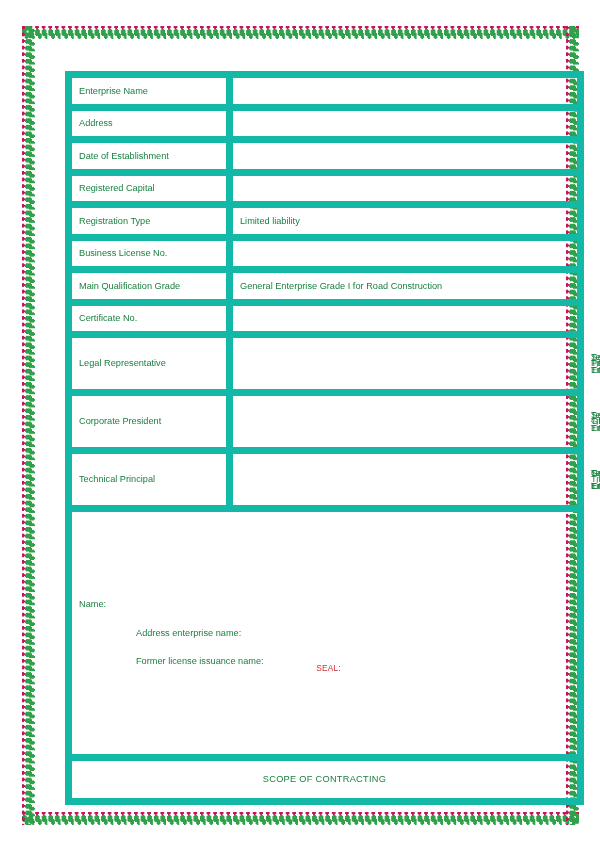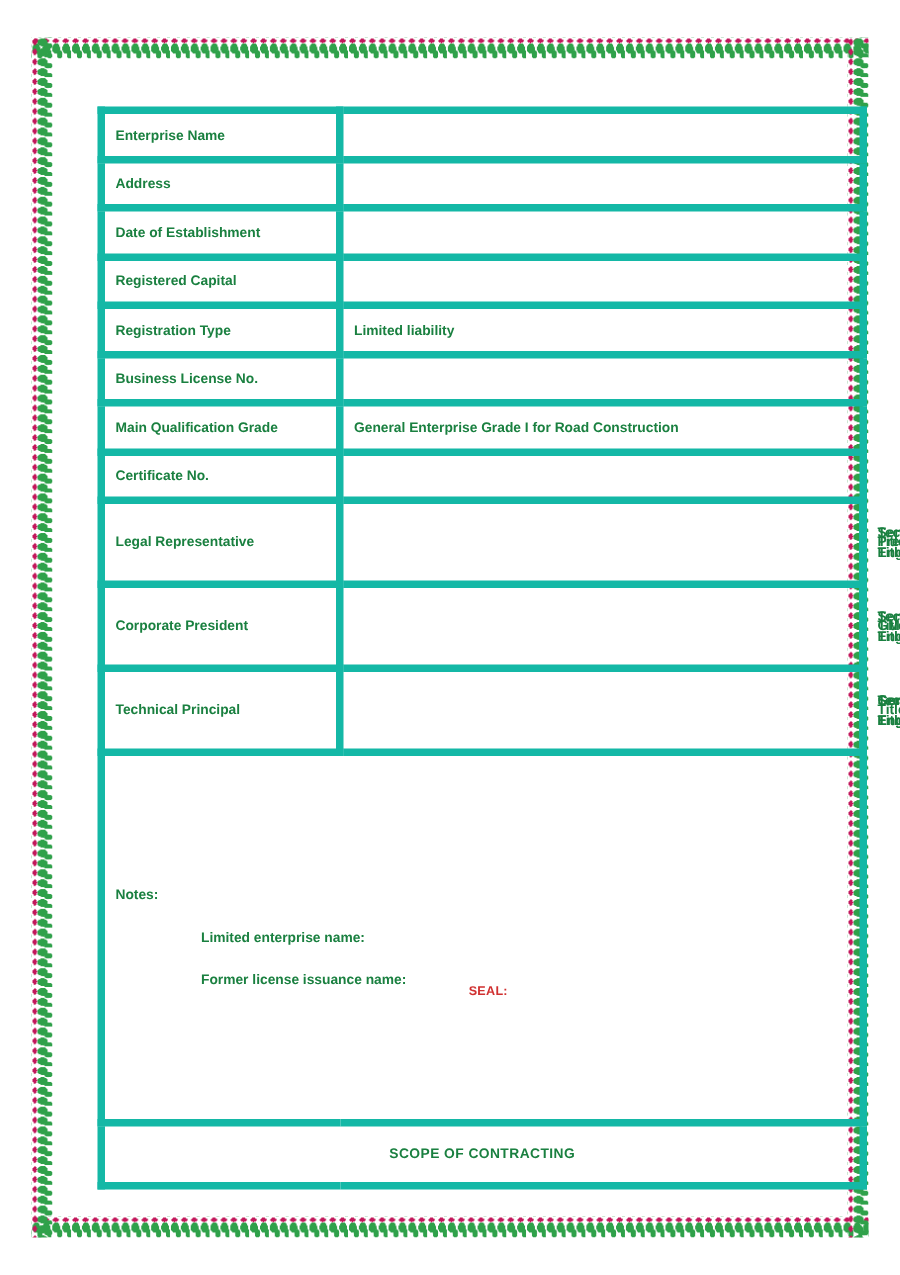--- a/index.html
+++ b/index.html
@@ -79,27 +79,26 @@
   
   #form-table {
     position: absolute;
     left: 65px;
     top: 71px;
     width: 470px;
     border-collapse: collapse;
     table-layout: fixed;
   }
   #form-table td {
-    border: 5px solid #14b8a6;
+    border: 7px solid #14b8a6;
     color: #1a8040;
     font-size: 9.2px;
     padding: 0 7px;
     vertical-align: middle;
     line-height: 1.35;
-    font-weight: bold;
   }
   .r-label {
     height: 32.5px;
   }
   .cell-label {
     width: 140px;
   }
   .cell-value {
     width: 330px;
   }
@@ -229,22 +228,22 @@
         <td class="p-role">Technical Principal</td>
         <td class="p-name"></td>
         <td class="p-tlab">Title</td>
         <td class="p-tval">General Engineer</td>
         <td class="p-techlab">Technical Title</td>
         <td class="p-techval">Senior Engineer</td>
       </tr>
 
       <tr>
         <td class="notes-cell" colspan="6">
-          <div class="notes-title">Notes:</div>
-          <div class="notes-line">Limited enterprise name:</div>
+          <div class="notes-title">Name:</div>
+          <div class="notes-line">Address enterprise name:</div>
           <div class="notes-line">Former license issuance name:</div>
           <div class="seal-text">SEAL:</div>
         </td>
       </tr>
 
       <tr>
         <td class="scope-cell" colspan="6">SCOPE OF CONTRACTING</td>
       </tr>
 
     </tbody>

